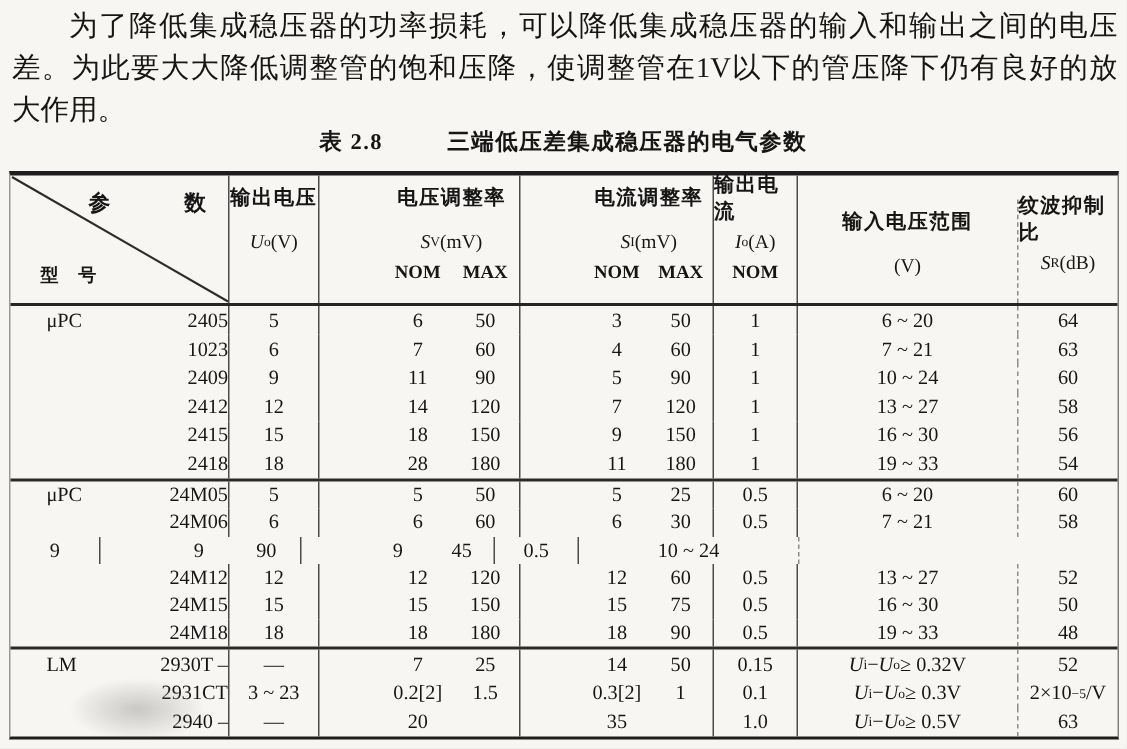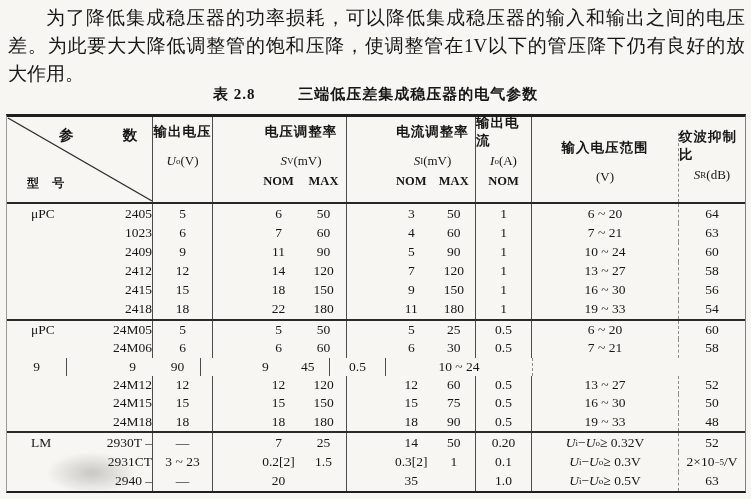--- a/index.html
+++ b/index.html
@@ -237,21 +237,21 @@
           <div class="tcell c-uin">16 ~ 30</div>
           <div class="tcell c-sr">56</div>
         </div>
         <div class="trow">
           <div class="tcell c-model">
             <div class="mprefix"></div>
             <div class="mname">2418</div>
           </div>
           <div class="tcell c-uo">18</div>
           <div class="tcell c-sv">
-            <div class="half">22</div>
+            <div class="half">28</div>
             <div class="half">180</div>
           </div>
           <div class="tcell c-si">
             <div class="half">11</div>
             <div class="half">180</div>
           </div>
           <div class="tcell c-io">1</div>
           <div class="tcell c-uin">19 ~ 33</div>
           <div class="tcell c-sr">54</div>
         </div>
@@ -369,21 +369,21 @@
           </div>
           <div class="tcell c-uo">—</div>
           <div class="tcell c-sv">
             <div class="half">7</div>
             <div class="half">25</div>
           </div>
           <div class="tcell c-si">
             <div class="half">14</div>
             <div class="half">50</div>
           </div>
-          <div class="tcell c-io">0.20</div>
+          <div class="tcell c-io">0.15</div>
           <div class="tcell c-uin"><span class="var">U</span><sub>i</sub> − <span class="var">U</span><sub>o</sub> ≥ 0.32V</div>
           <div class="tcell c-sr">52</div>
         </div>
         <div class="trow">
           <div class="tcell c-model">
             <div class="mprefix"></div>
             <div class="mname">2931CT</div>
           </div>
           <div class="tcell c-uo">3 ~ 23</div>
           <div class="tcell c-sv">

